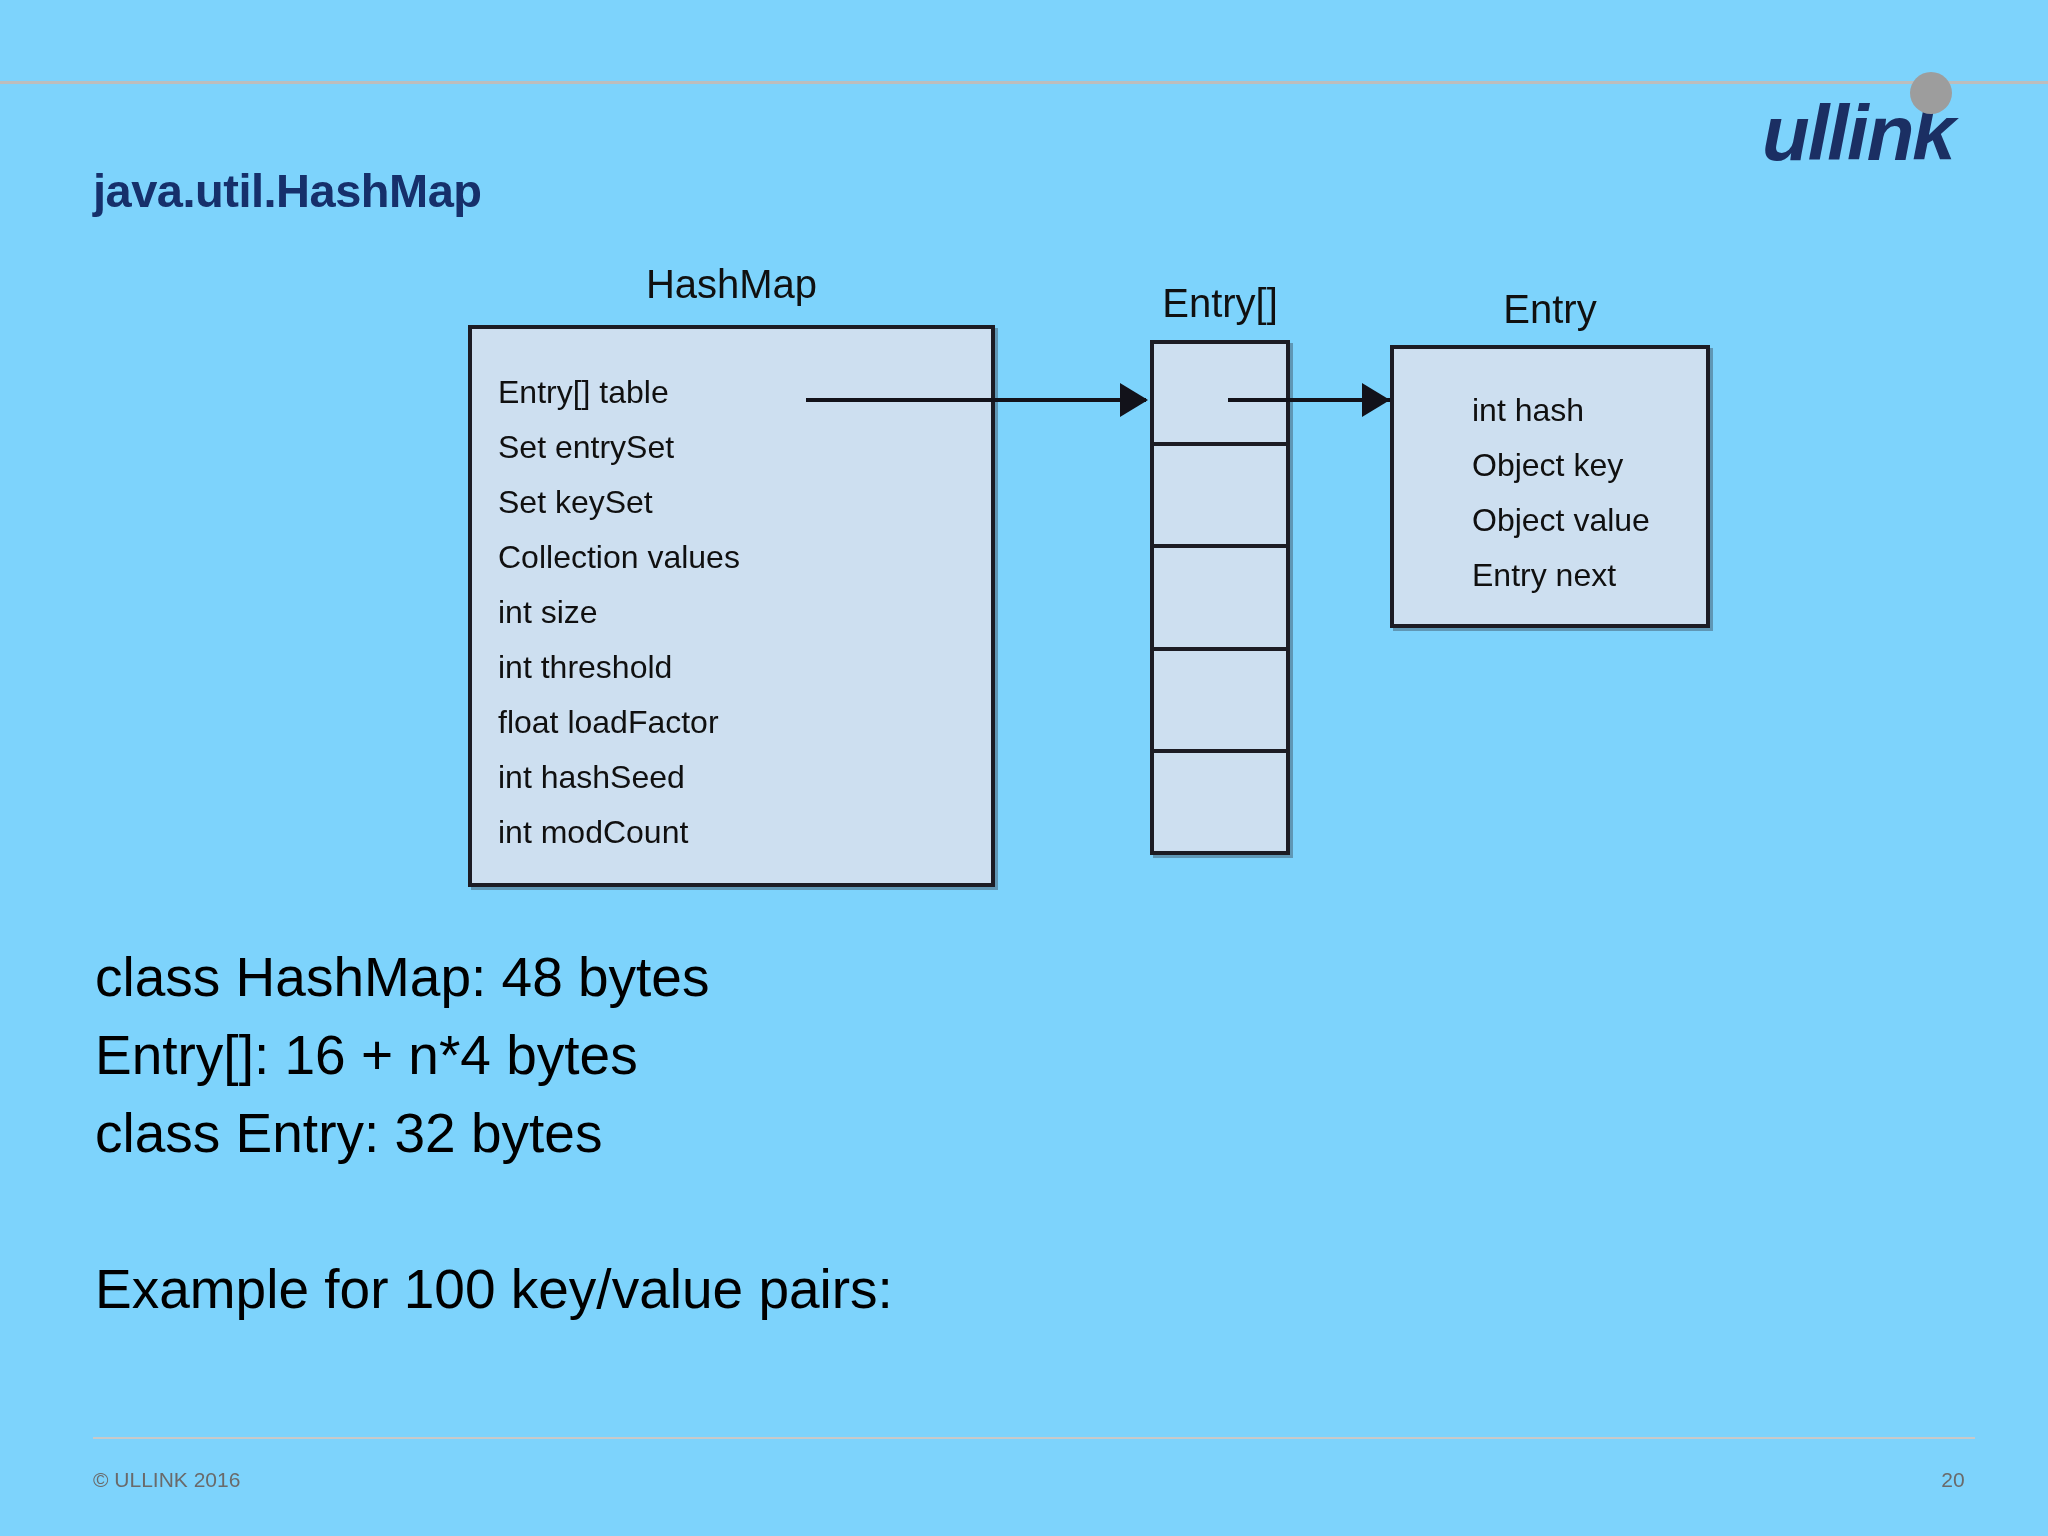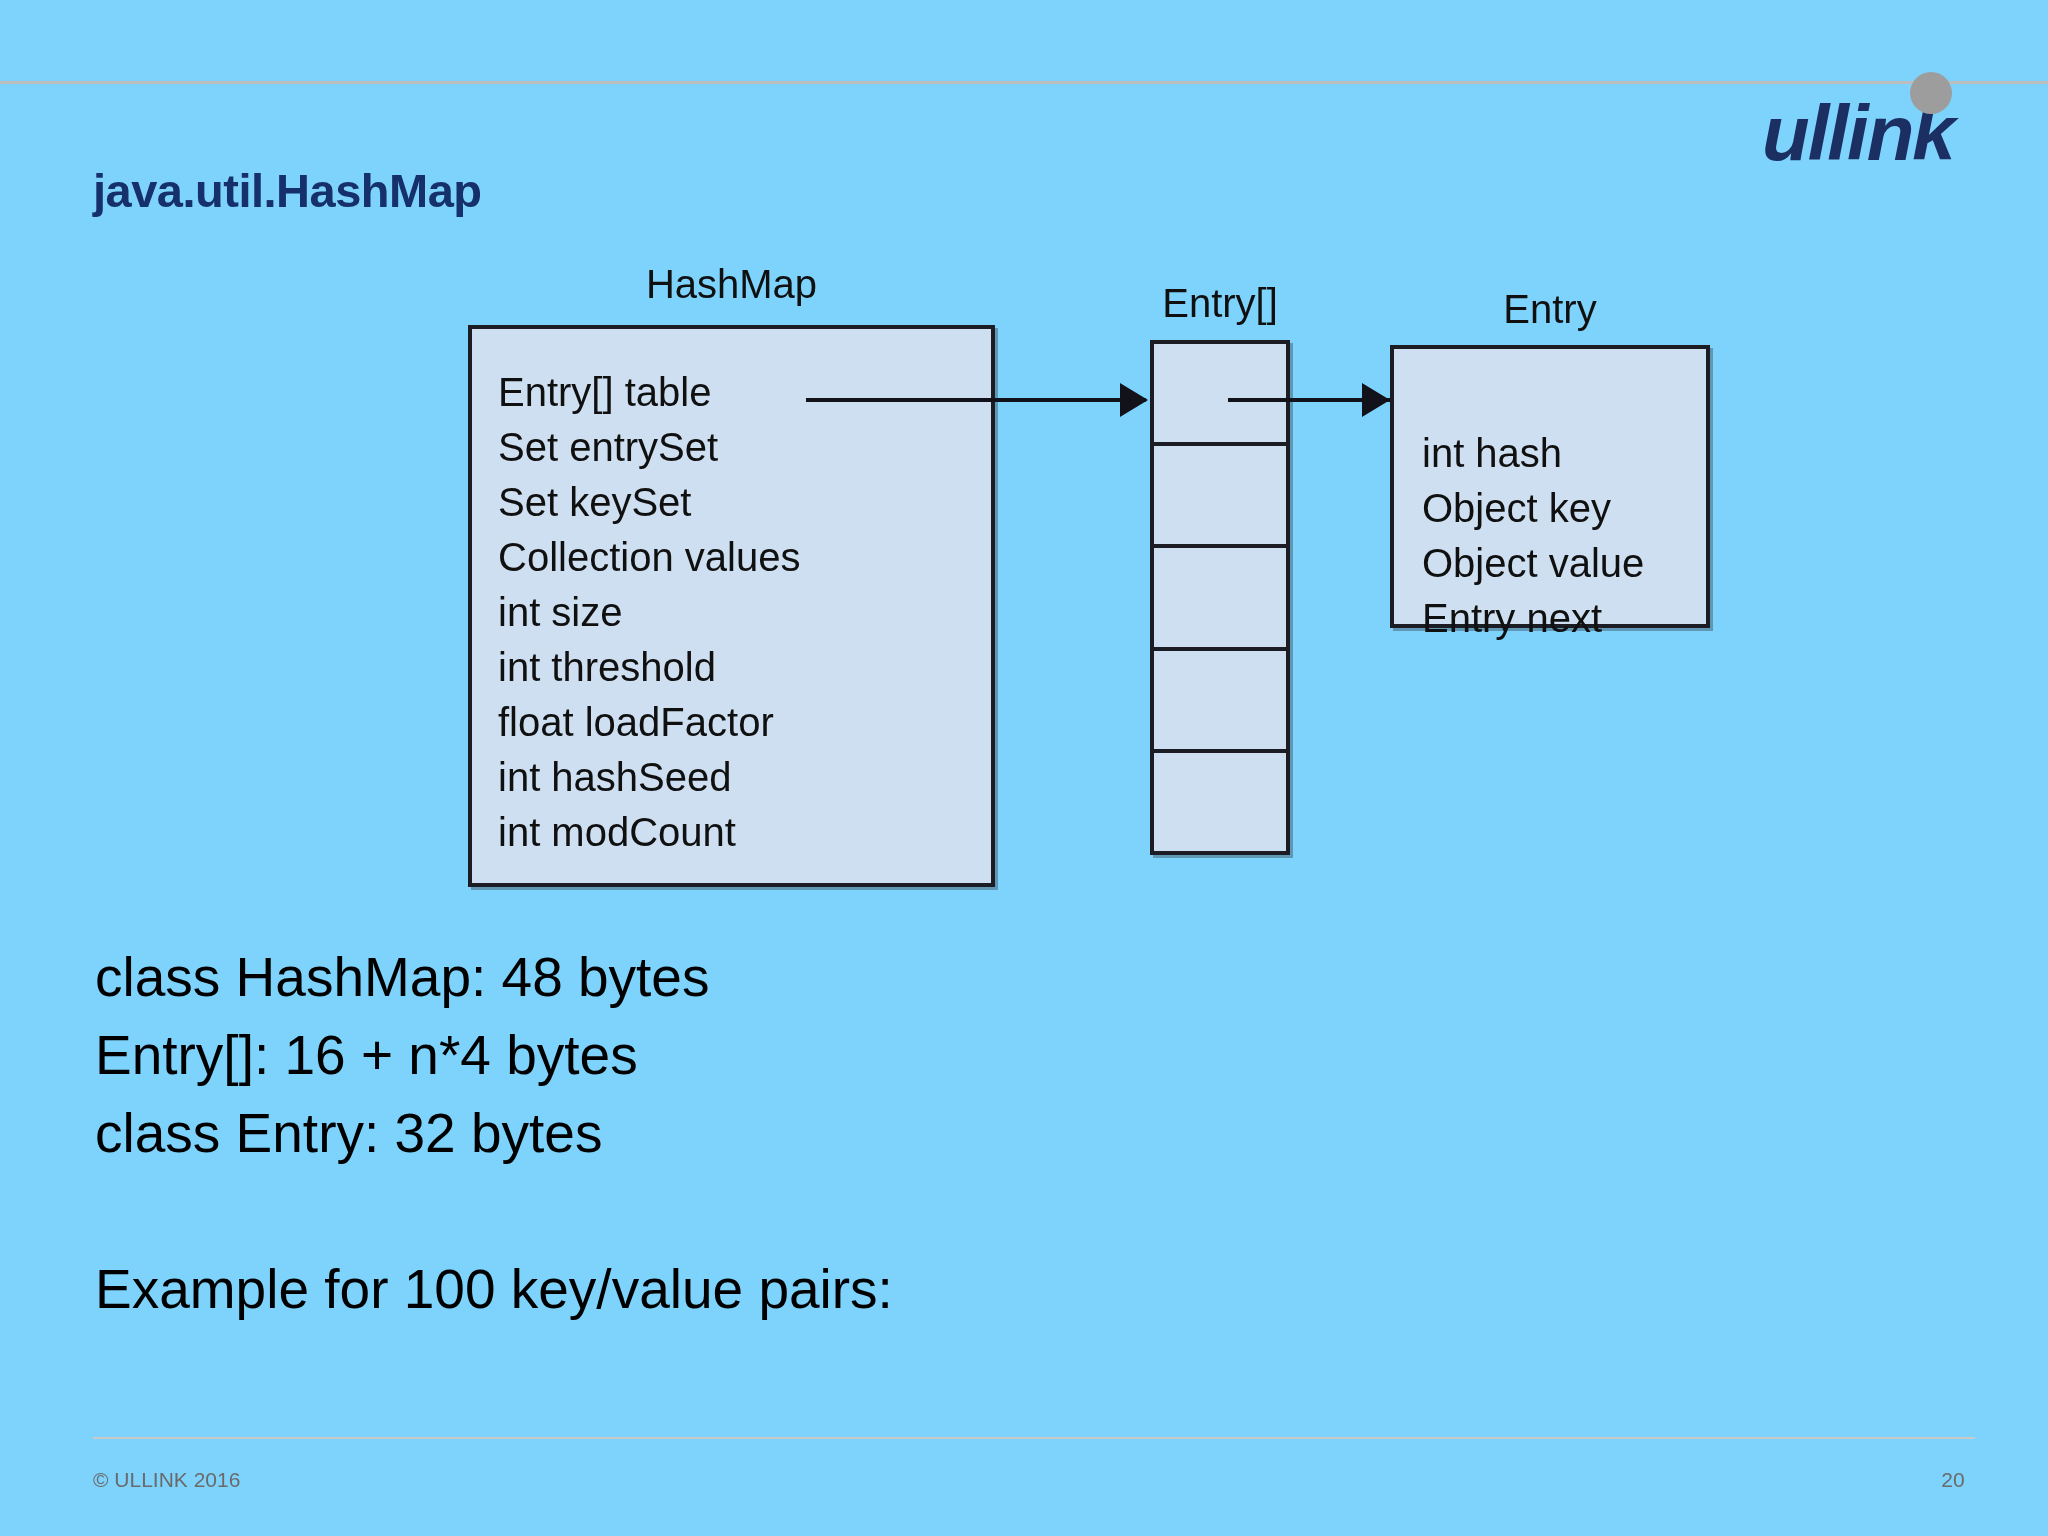--- a/index.html
+++ b/index.html
@@ -88,21 +88,21 @@
   }
   .dg-box {
     position: absolute;
     background: #cddff0;
     border: 4px solid #1c1c24;
     box-sizing: border-box;
     box-shadow: 3px 3px 0 rgba(40,40,48,0.35);
   }
   .dg-field {
     font-family: "Liberation Sans", sans-serif;
-    font-size: 40px;
+    font-size: 32px;
     color: #101010;
     line-height: 55px;
     white-space: nowrap;
   }
 
   
   #hashmap-label { left: 468px; top: 262px; width: 527px; }
   #hashmap-box   { left: 468px; top: 325px; width: 527px; height: 562px; }
   #hashmap-fields {
     position: absolute;
@@ -121,23 +121,22 @@
     border-bottom: 4px solid #1c1c24;
     box-sizing: border-box;
   }
   .arr-cell:last-child { border-bottom: none; }
 
   
   #entry-label { left: 1390px; top: 287px; width: 320px; }
   #entry-box   { left: 1390px; top: 345px; width: 320px; height: 283px; }
   #entry-fields {
     position: absolute;
-    left: 1422px;
+    left: 1472px;
     top: 383px;
-    margin-top: 43px;
   }
 
   
   .arrow-line {
     position: absolute;
     height: 4px;
     background: #12121a;
   }
   .arrow-head {
     position: absolute;

